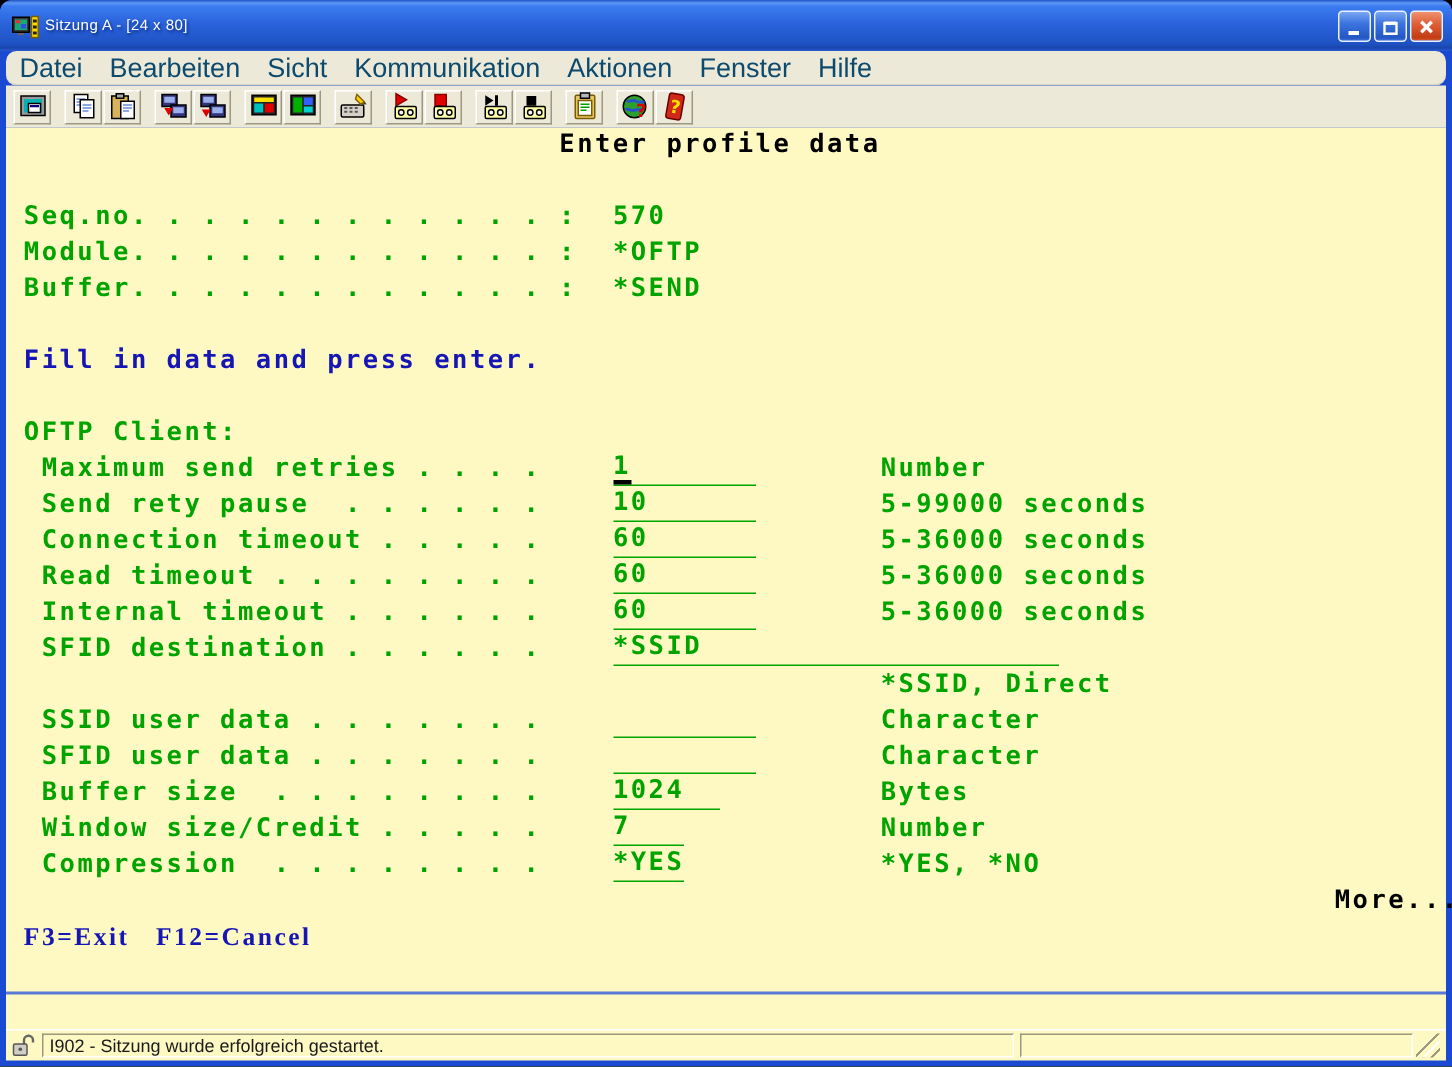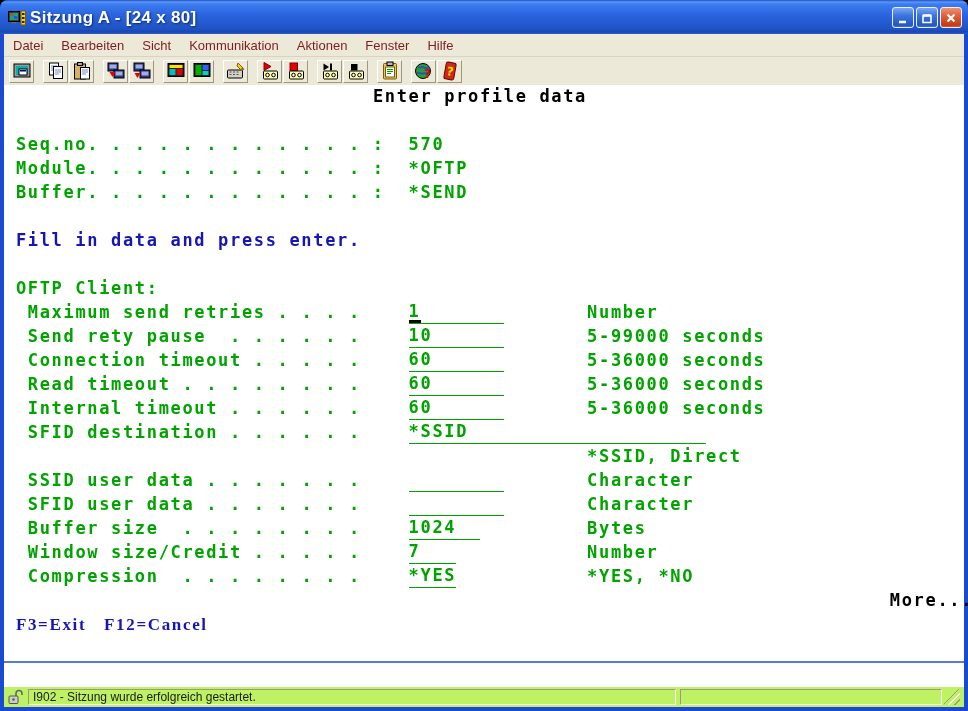--- a/index.html
+++ b/index.html
@@ -5,56 +5,56 @@
   html,body{margin:0;padding:0;background:#000;}
   body{width:968px;height:711px;position:relative;overflow:hidden;
        font-family:"Liberation Sans", sans-serif;}
   .window{position:absolute;inset:0;background:#1a49d2;border-radius:8px 8px 0 0;overflow:hidden;}
 
   
   .titlebar{position:absolute;left:0;top:0;right:0;height:34px;
     background:linear-gradient(180deg,#1e52c8 0%,#5e97f5 6%,#3b7cf0 12%,#2a63dd 45%,#1f53c4 85%,#1a46ad 94%,#2a5ad4 100%);
     display:flex;align-items:center;padding:0 6px;box-sizing:border-box;}
   .title-icon{width:18px;height:17px;margin:2px 4px 0 2px;flex:0 0 auto;}
-  .title-text{color:#fff;font-weight:bold;font-size:17px;letter-spacing:.3px;
+  .title-text{color:#fff;font-weight:normal;font-size:10px;letter-spacing:.3px;
     text-shadow:1px 1px 2px #0a2a7a;flex:1;margin-top:1px;}
   .winbtns{display:flex;gap:2px;margin-top:1px;}
   .winbtn{width:22px;height:21px;border-radius:3px;border:1px solid #eaf2ff;
     background:linear-gradient(180deg,#7aa7f2 0%,#3c74e0 40%,#2257c4 90%,#3d6fd8 100%);
     display:flex;align-items:center;justify-content:center;box-sizing:border-box;}
   .winbtn.close{background:linear-gradient(180deg,#f0926f 0%,#e0603a 40%,#c33c12 90%,#d4592f 100%);}
   .winbtn svg{display:block;}
 
   
   .menubar{position:absolute;left:4px;right:4px;top:34px;height:22px;background:#ece9d8;
-    display:flex;align-items:center;font-size:13px;color:#7f1d1d;border-bottom:1px solid #d8d4c0;}
+    display:flex;align-items:center;font-size:18px;color:#0c4a6e;border-bottom:1px solid #d8d4c0;border-radius:7px;}
   .menu-item{padding:2px 9px;cursor:default;}
 
   
   .toolbar{position:absolute;left:4px;right:4px;top:57px;height:28px;background:#ece9d8;
     display:flex;align-items:center;padding-left:3px;box-sizing:border-box;}
   .tbtn{width:25px;height:23px;background:#ece9d8;border:1px solid;
     border-color:#fff #9d9880 #9d9880 #fff;display:flex;align-items:center;justify-content:center;
     box-sizing:border-box;margin-right:1px;}
   .tbtn.group-start{margin-left:8px;}
   .tbtn:first-child{margin-left:2px;}
   .tbtn svg{display:block;}
 
   
-  .screen{position:absolute;left:4px;right:4px;top:85px;height:602px;background:#ffffff;}
+  .screen{position:absolute;left:4px;right:4px;top:85px;height:602px;background:#fef9c3;}
   #term{position:absolute;left:0;top:0;width:952px;height:576px;
     font-family:"DejaVu Sans Mono", monospace;font-size:17px;font-weight:bold;
     letter-spacing:1.66px;}
   #term span{position:absolute;height:24px;line-height:23px;white-space:pre;}
   #term span.field{height:22px;line-height:21px;border-bottom:1px solid #00a300;}
   .cursor{position:absolute;width:12px;height:3px;background:#000;}
   .oia-sep{position:absolute;left:0;right:0;top:576px;height:2px;background:#587bd7;}
 
   
-  .statusbar{position:absolute;left:4px;right:4px;bottom:4px;height:20px;background:#bef264;
+  .statusbar{position:absolute;left:4px;right:4px;bottom:4px;height:20px;background:#fef9c3;
     border-top:1px solid #fff;display:flex;align-items:center;font-size:12px;color:#1a1a1a;}
   .sb-icon{width:18px;height:16px;margin:0 3px 0 3px;flex:0 0 auto;}
   .sb-panel{height:16px;border:1px solid;border-color:#9d9880 #fff #fff #9d9880;
     box-sizing:border-box;display:flex;align-items:center;padding:0 4px;}
   .sb-panel.msg{width:648px;}
   .sb-panel.p2{width:262px;margin-left:4px;}
   .sb-grip{width:16px;height:16px;margin-left:2px;
     background:
       linear-gradient(135deg,transparent 0 62%,#fff 62% 68%,transparent 68%),
       linear-gradient(135deg,transparent 0 44%,#9d9880 44% 50%,transparent 50% 62%,#9d9880 62% 68%,transparent 68% 80%,#9d9880 80% 86%,transparent 86%);}

